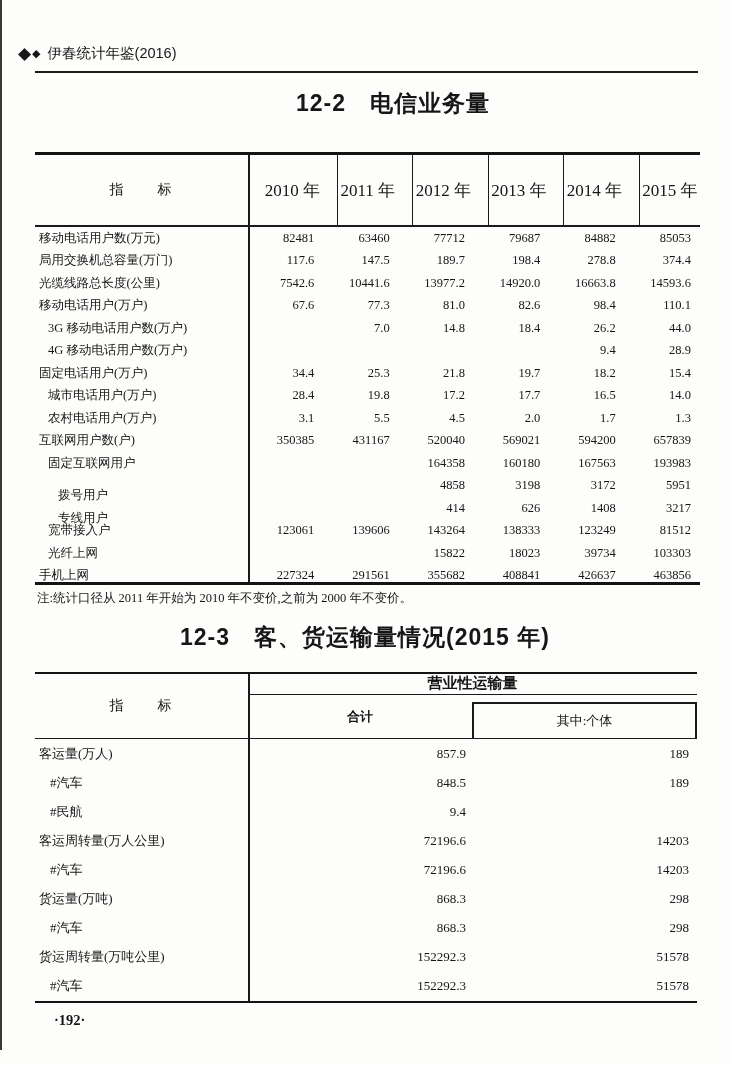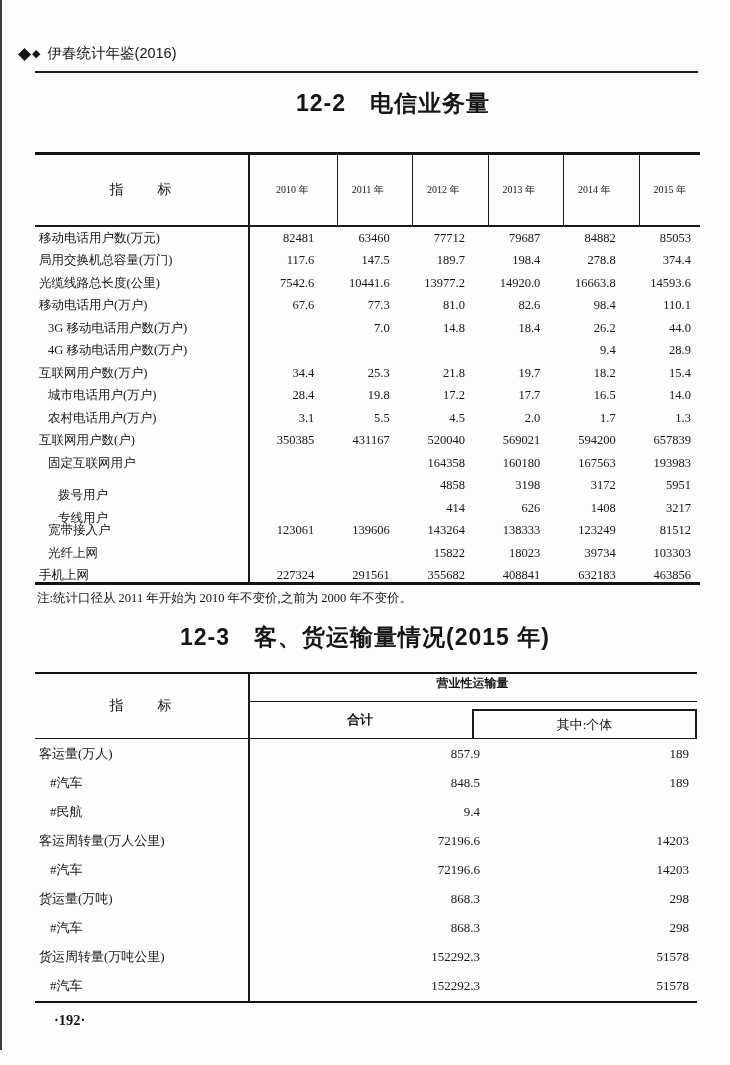--- a/index.html
+++ b/index.html
@@ -22,44 +22,44 @@
   
   .section-title { position:absolute; left:0; width:730px; text-align:center; font-family:"Liberation Sans","DejaVu Sans",sans-serif; font-weight:bold; font-size:23px; letter-spacing:1px; }
   .title-1 { top:88px;margin-left:28px; }
   .title-2 { top:622px; }
 
   
   .t1 { position:absolute; left:35px; top:152px; width:665px; height:433px; border-top:3px solid #141414; border-bottom:3px solid #141414; }
   .t1-vline { position:absolute; left:213px; top:0; width:1.5px; height:100%; background:#1a1a1a; }
   .t1-header { display:flex; height:72px; border-bottom:2px solid #1a1a1a; }
   .t1-h-label { width:213px; display:flex; align-items:center; justify-content:center; font-size:14px; letter-spacing:2px; }
-  .t1-h-year { flex:1; display:flex; align-items:center; justify-content:center; font-size:10px;margin-left:14px; }
+  .t1-h-year { flex:1; display:flex; align-items:center; justify-content:center; font-size:17px;margin-left:14px; }
   .t1-h-year.bl { border-left:1.5px solid #1a1a1a; }
   .t1-body { }
   .t1-row { display:flex; height:22.5px; align-items:center; }
   .t1-label { width:213px; font-size:12.5px; white-space:nowrap; }
   .t1-label.ind0 { padding-left:4px; }
   .t1-label.ind1 { padding-left:13px; }
   .t1-label.ind2 { padding-left:23px;margin-top:20px; }
   .t1-val { flex:1; text-align:right; padding-right:9px; font-size:12.5px; }
 
   .t1-note { position:absolute; left:37px; top:590px; font-size:12.5px; }
 
   
   .t2 { position:absolute; left:35px; top:672px; width:662px; height:331px; border-top:2.5px solid #141414; border-bottom:2.5px solid #141414; display:flex; flex-direction:column; }
   .t2-vline { position:absolute; left:213px; top:0; width:1.5px; height:100%; background:#1a1a1a; }
   .t2-header { display:flex; height:65px; border-bottom:1.5px solid #1a1a1a; }
   .t2-h-label { width:213px; display:flex; align-items:center; justify-content:center; font-size:14px; letter-spacing:2px; }
   .t2-h-right { flex:1; display:flex; flex-direction:column; }
-  .t2-group { height:28px; border-bottom:1.5px solid #1a1a1a; text-align:center; font-size:12px; font-weight:bold; line-height:18px; }
+  .t2-group { height:21px; border-bottom:1.5px solid #1a1a1a; text-align:center; font-size:15px; font-weight:bold; line-height:18px; }
   .t2-sub { flex:1; display:flex; }
   .t2-heji { width:224px; display:flex; align-items:center; justify-content:center; font-size:13px;font-weight:bold; }
   .t2-qizhong { flex:1; margin-top:7px; border-top:2px solid #1a1a1a; border-left:2px solid #1a1a1a; border-right:2px solid #1a1a1a; display:flex; align-items:center; justify-content:center; font-size:13px; }
   .t2-body { flex:1; display:flex; flex-direction:column; }
-  .t2-row { flex:1; display:flex; align-items:center;gap:14px; }
+  .t2-row { flex:1; display:flex; align-items:center; }
   .t2-label { width:213px; font-size:13px; white-space:nowrap; }
   .t2-label.ind0 { padding-left:4px; }
   .t2-label.ind1 { padding-left:15px; }
   .t2-total { width:224px; text-align:right; padding-right:6px; font-size:13px; }
   .t2-indiv { flex:1; text-align:right; padding-right:8px; font-size:13px; }
 
   .page-footer { position:absolute; left:54px; top:1012px; font-size:14.5px; font-weight:bold; }
 </style>
 </head>
 <body>
@@ -135,21 +135,21 @@
       <div class="t1-row">
         <div class="t1-label ind1">4G 移动电话用户数(万户)</div>
         <div class="t1-val"></div>
         <div class="t1-val"></div>
         <div class="t1-val"></div>
         <div class="t1-val"></div>
         <div class="t1-val">9.4</div>
         <div class="t1-val">28.9</div>
       </div>
       <div class="t1-row">
-        <div class="t1-label ind0">互联网用户数(万户)</div>
+        <div class="t1-label ind0">固定电话用户(万户)</div>
         <div class="t1-val">34.4</div>
         <div class="t1-val">25.3</div>
         <div class="t1-val">21.8</div>
         <div class="t1-val">19.7</div>
         <div class="t1-val">18.2</div>
         <div class="t1-val">15.4</div>
       </div>
       <div class="t1-row">
         <div class="t1-label ind1">城市电话用户(万户)</div>
         <div class="t1-val">28.4</div>
@@ -221,21 +221,21 @@
         <div class="t1-val">18023</div>
         <div class="t1-val">39734</div>
         <div class="t1-val">103303</div>
       </div>
       <div class="t1-row">
         <div class="t1-label ind0">手机上网</div>
         <div class="t1-val">227324</div>
         <div class="t1-val">291561</div>
         <div class="t1-val">355682</div>
         <div class="t1-val">408841</div>
-        <div class="t1-val">632183</div>
+        <div class="t1-val">426637</div>
         <div class="t1-val">463856</div>
       </div>
     </div>
 </div>
 
 <div class="t1-note">注:统计口径从 2011 年开始为 2010 年不变价,之前为 2000 年不变价。</div>
 
 <div class="section-title title-2">12-3　客、货运输量情况(2015 年)</div>
 
 <div class="t2">

